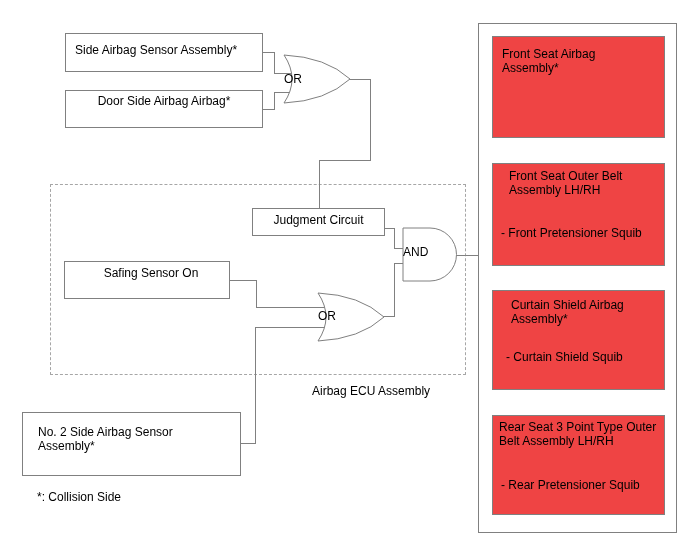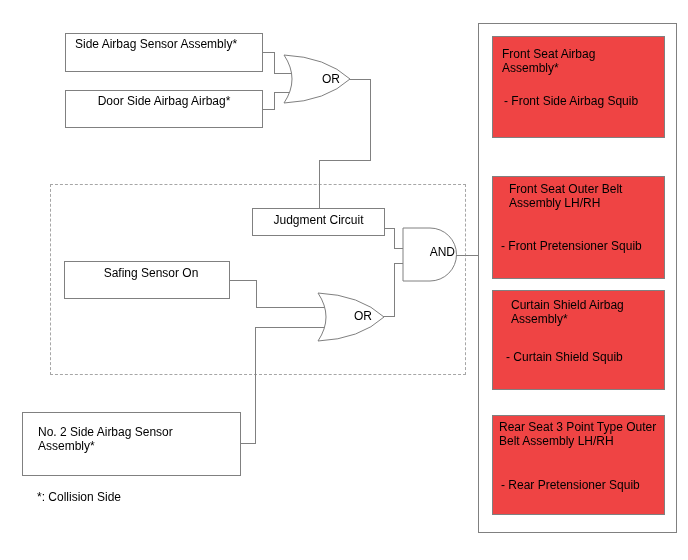--- a/index.html
+++ b/index.html
@@ -12,35 +12,35 @@
   .gate{stroke:#808080;stroke-width:1;fill:#ffffff;}
   .box{
     position:absolute;border:1px solid #808080;background:#fff;
     box-sizing:border-box;z-index:2;line-height:14px;
   }
   .dashedbox{
     position:absolute;border:1px dashed #a6a6a6;background:transparent;
     box-sizing:border-box;z-index:0;
   }
   .lbl{position:absolute;z-index:3;line-height:14px;white-space:nowrap;}
-  .gatelbl{position:absolute;z-index:3;line-height:13px;text-align:right;}
+  .gatelbl{position:absolute;z-index:3;line-height:13px;text-align:left;}
 
-  .b-side  {left:65px;top:33px;width:198px;height:39px;padding:3px 0 0 9px;}
+  .b-side  {left:65px;top:33px;width:198px;height:39px;padding:9px 0 0 9px;}
   .b-door  {left:65px;top:90px;width:198px;height:38px;padding-top:3px;text-align:center;}
   .b-judg  {left:252px;top:208px;width:133px;height:28px;padding-top:4px;text-align:center;}
   .b-safing{left:64px;top:261px;width:166px;height:38px;padding-top:4px;text-align:center;padding-left:8px;}
   .b-no2   {left:22px;top:412px;width:219px;height:64px;padding:12px 0 0 15px;}
 
   .b-outer {left:478px;top:23px;width:199px;height:510px;}
   .obox    {left:492px;width:173px;position:absolute;border:1px solid #808080;
             background:#ef4444;box-sizing:border-box;z-index:2;line-height:14px;}
   .obox .title{position:absolute;}
   .obox .squib{position:absolute;white-space:nowrap;}
   .o1{top:36px;height:102px;}  .o1 .title{left:9px;top:10px;}  .o1 .squib{left:11px;top:57px;}
-  .o2{top:163px;height:103px;margin-top:13px;} .o2 .title{left:16px;top:5px;}  .o2 .squib{left:8px;top:62px;}
+  .o2{top:163px;height:103px;} .o2 .title{left:16px;top:5px;}  .o2 .squib{left:8px;top:62px;}
   .o3{top:290px;height:100px;} .o3 .title{left:18px;top:7px;}  .o3 .squib{left:13px;top:59px;}
   .o4{top:415px;height:100px;} .o4 .title{left:6px;top:4px;}   .o4 .squib{left:8px;top:62px;}
 
   .ecu-dash{left:50px;top:184px;width:416px;height:191px;}
   .ecu-lbl {left:312px;top:384px;}
   .footnote{left:37px;top:490px;}
   .or1-lbl {left:284px;top:73px;width:56px;}
   .or2-lbl {left:318px;top:310px;width:54px;}
   .and-lbl {left:403px;top:246px;width:52px;}
 </style>
@@ -88,30 +88,30 @@
   </div>
   <div class="box b-safing">
     <span>Safing Sensor On</span>
   </div>
 
   <div class="box b-no2">
     <div>No. 2 Side Airbag Sensor</div>
     <div>Assembly*</div>
   </div>
 
+  <div class="lbl ecu-lbl">Airbag ECU Assembly</div>
   <div class="lbl footnote">*: Collision Side</div>
 
   <div class="box b-outer"></div>
 
   <div class="obox o1">
     <div class="title">
       <div>Front Seat Airbag</div>
       <div>Assembly*</div>
     </div>
-    <div class="squib">- Front Side Airbag Squib</div>
   </div>
 
   <div class="obox o2">
     <div class="title">
       <div>Front Seat Outer Belt</div>
       <div>Assembly LH/RH</div>
     </div>
     <div class="squib">- Front Pretensioner Squib</div>
   </div>
 

